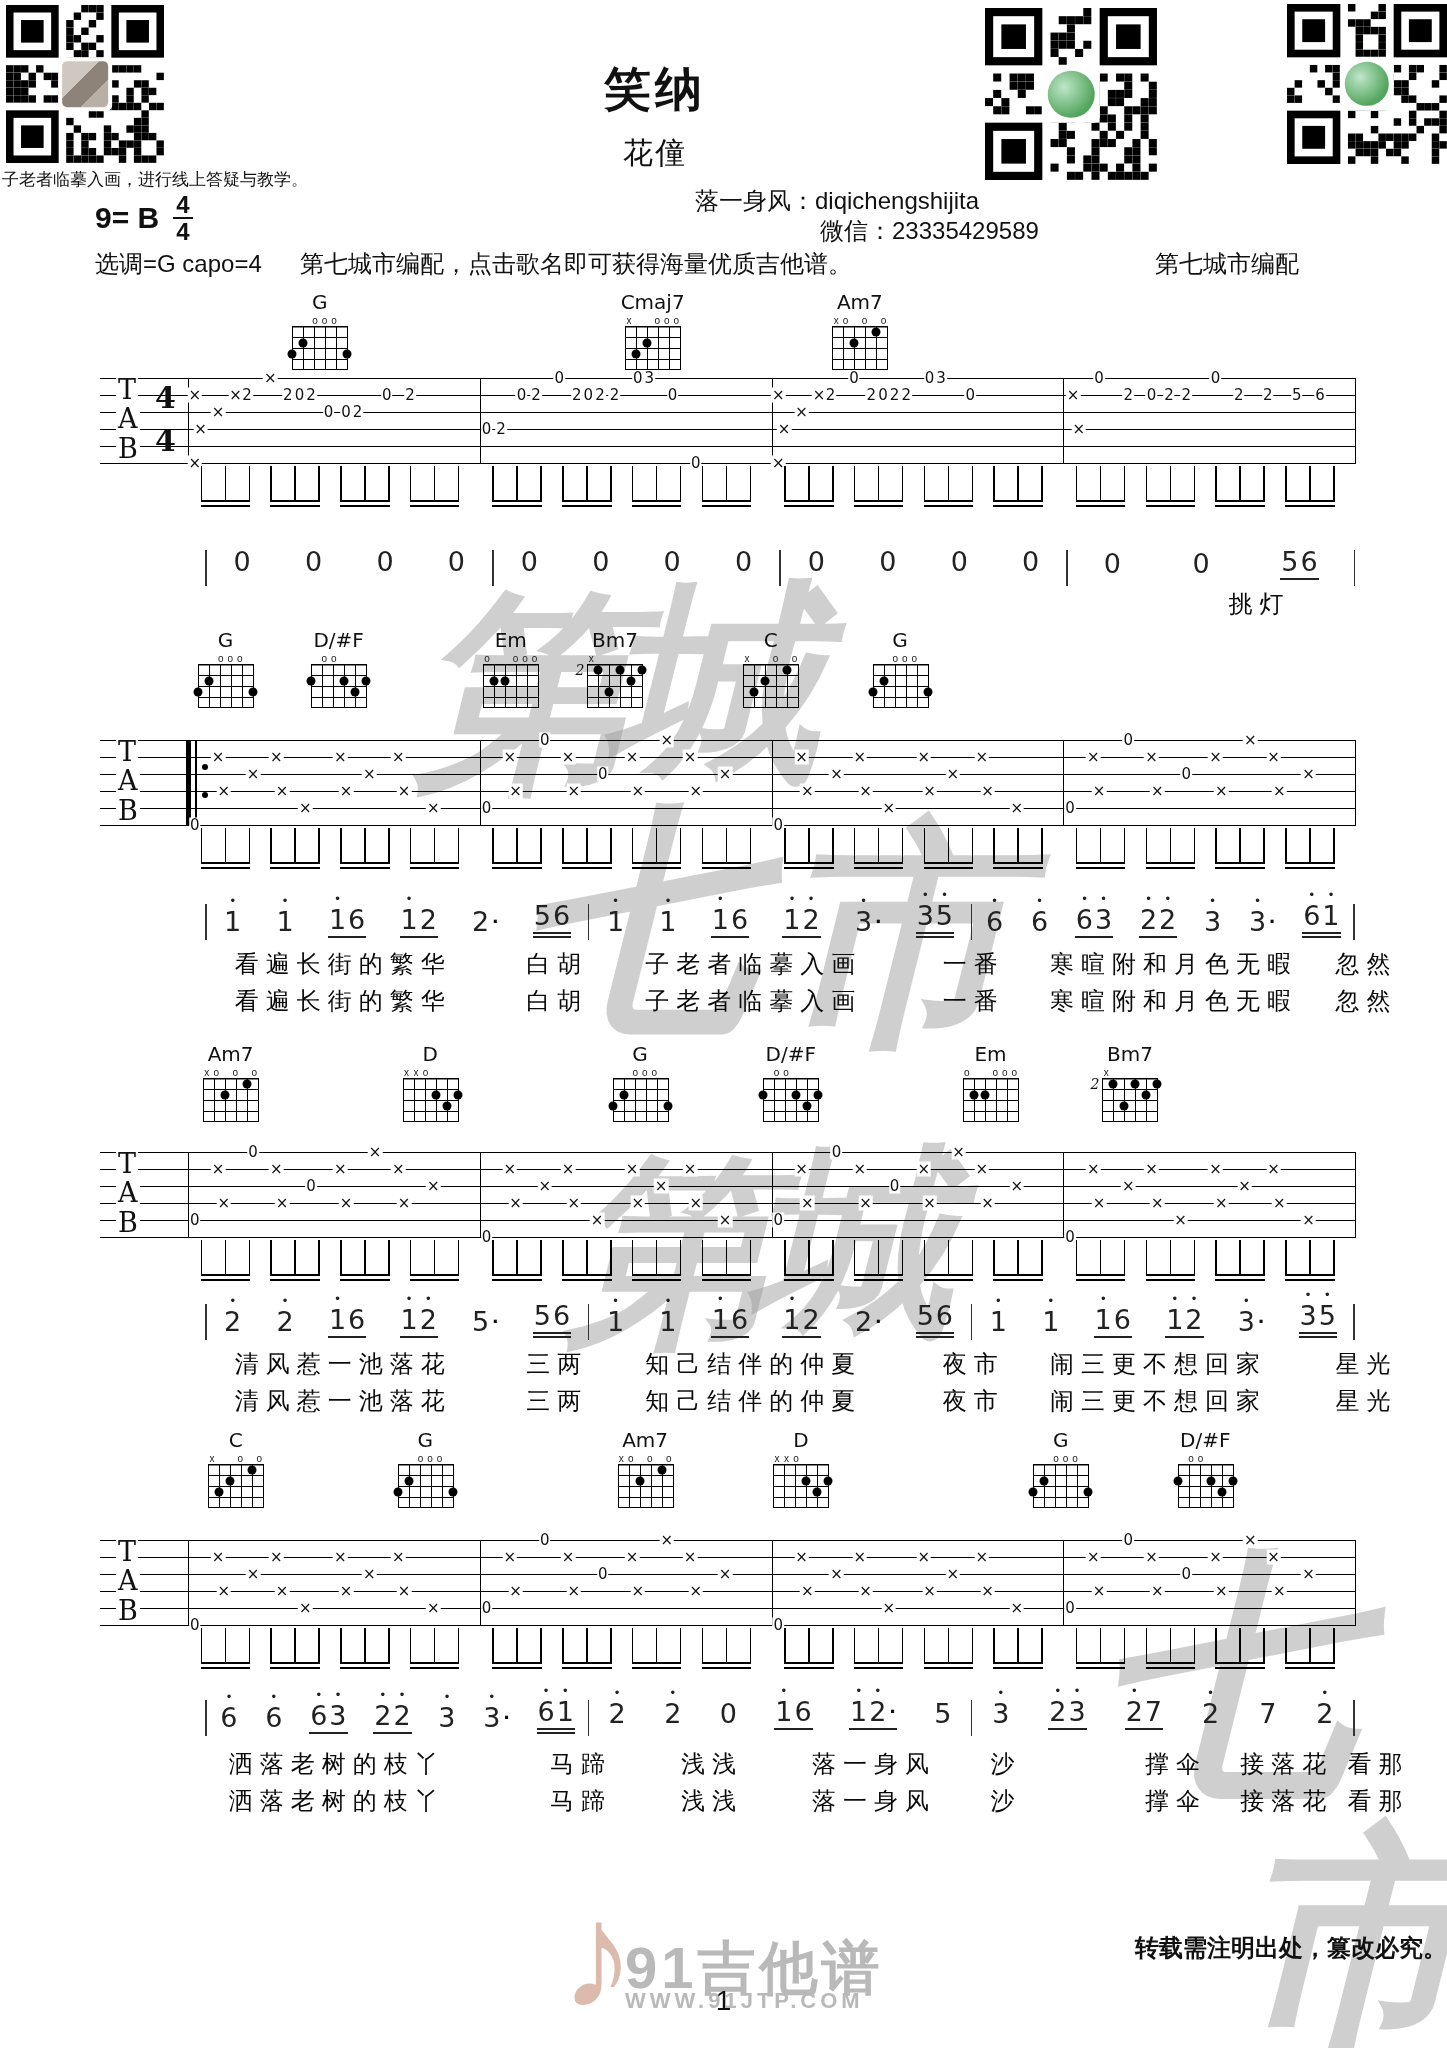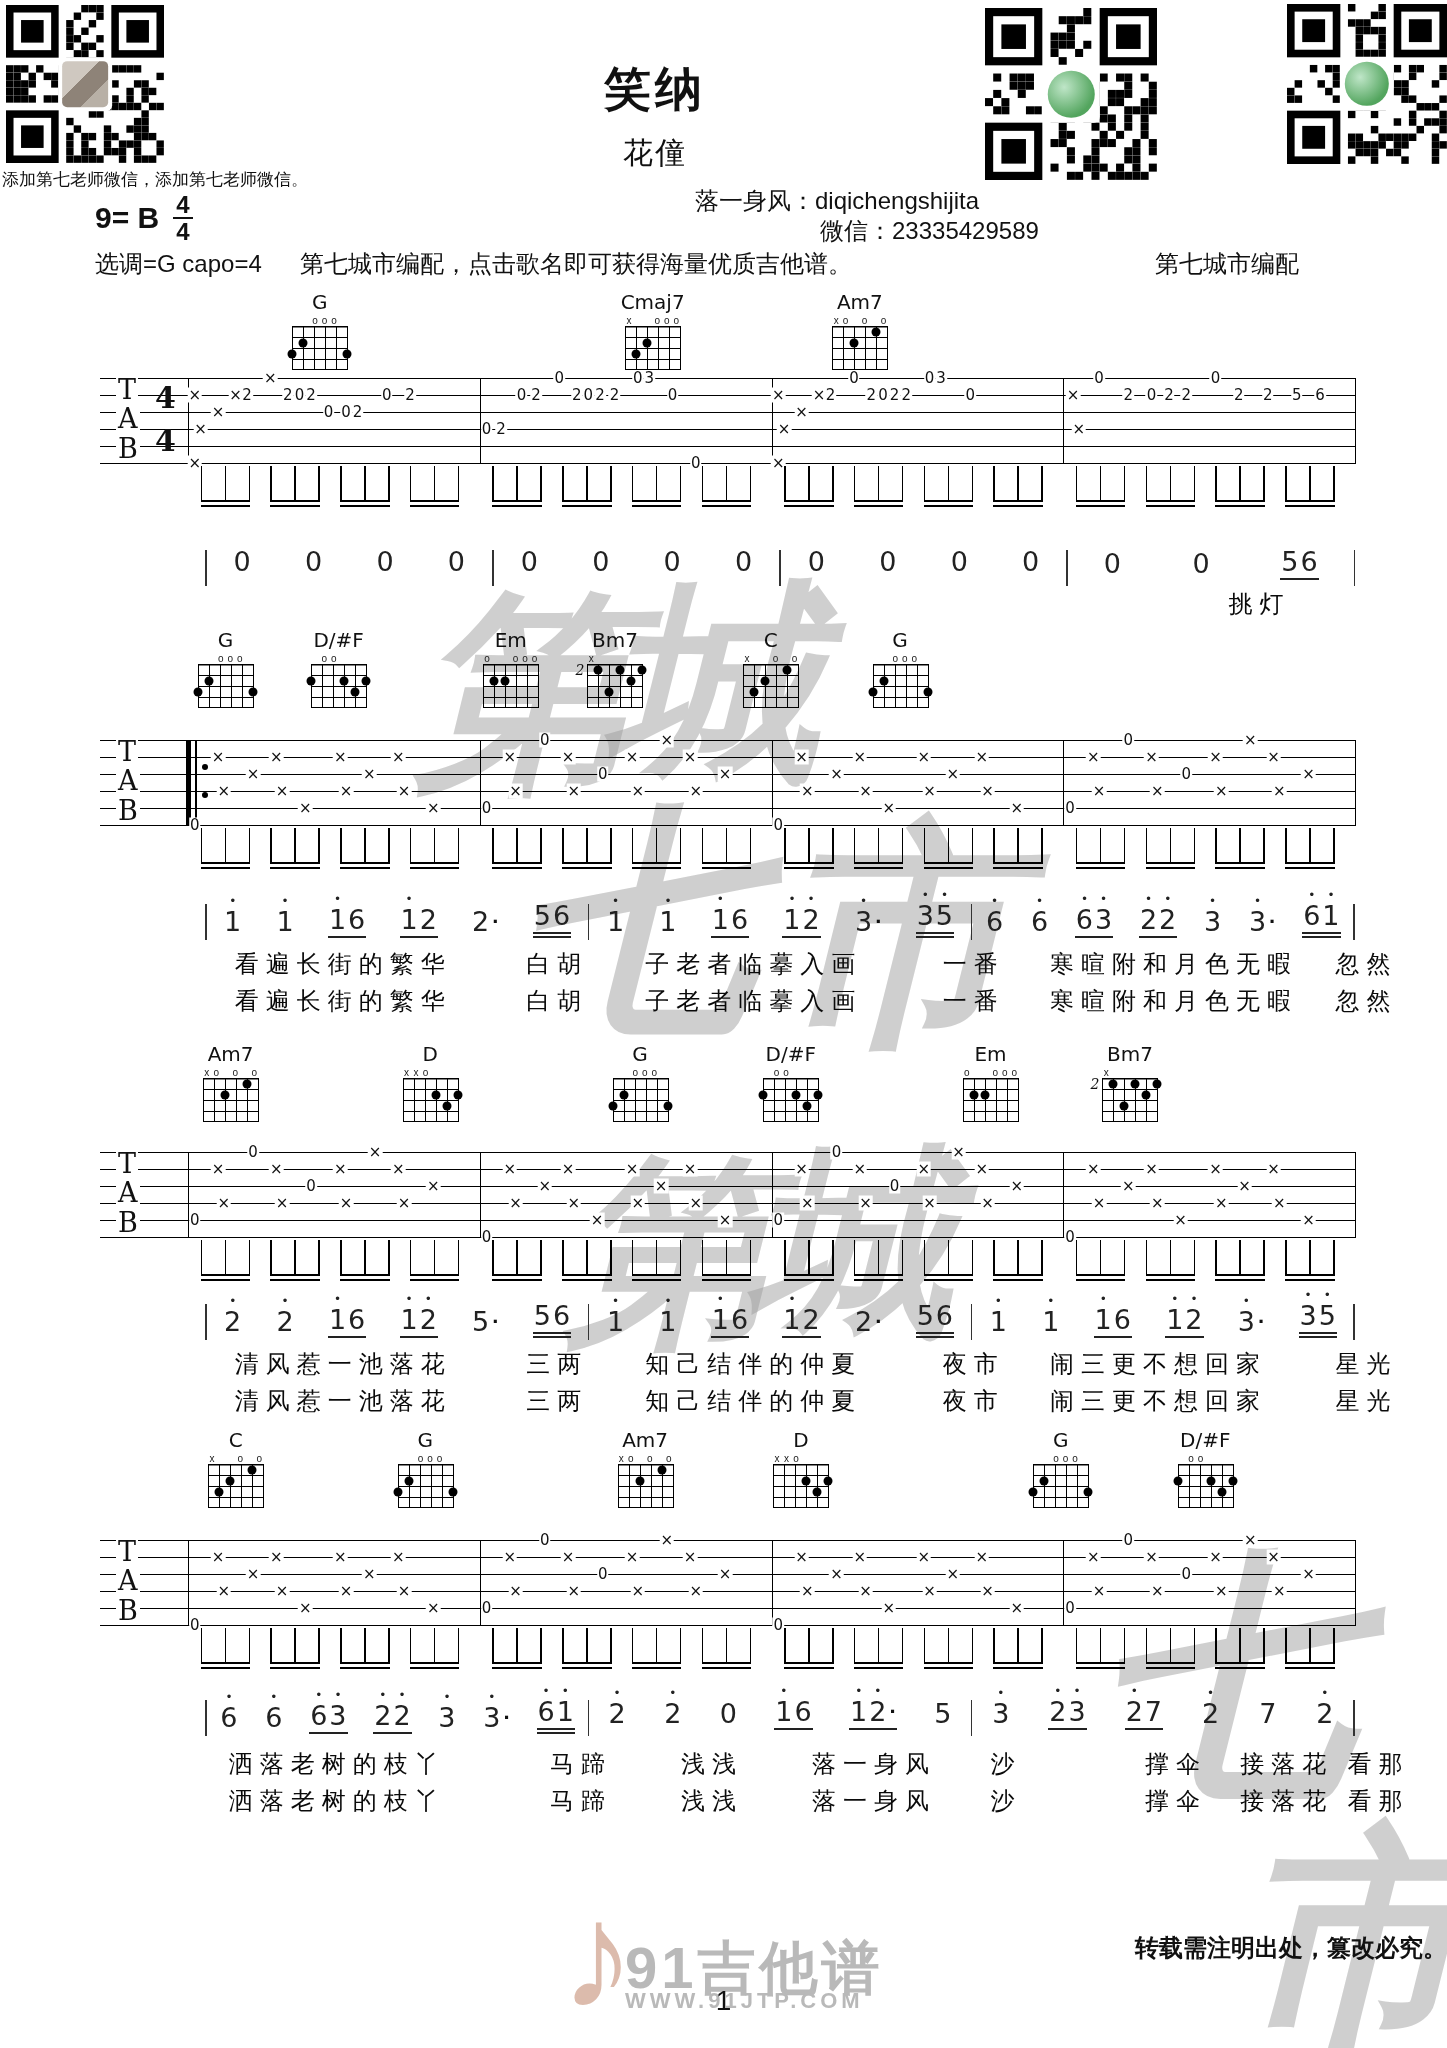--- a/index.html
+++ b/index.html
@@ -487,21 +487,21 @@
       <rect x="7.619047619047619" y="114.28571428571428" width="38.095238095238095" height="38.095238095238095" fill="#fff"></rect>
       <rect x="15.238095238095237" y="121.9047619047619" width="22.857142857142854" height="22.857142857142854" fill="#000"></rect>
     </svg>
   <div class="center-badge">
       <div class="badge-green"></div>
     </div>
 </div>
 
 <div class="title" style="left:655px;top:58px;transform:translateX(-50%);">笑纳</div>
 <div class="subtitle" style="left:655px;top:133px;transform:translateX(-50%);">花僮</div>
-<div class="small-note" style="left:2px;top:168px;">添加第七老师微信，添加第七老师微信。</div>
+<div class="small-note" style="left:2px;top:168px;">子老者临摹入画，进行线上答疑与教学。</div>
 <div class="keysig" style="left:95px;top:192px;">
   <span>9= B</span>
   <span class="frac">
     <span class="top">4</span>
     <span>4</span>
   </span>
 </div>
 <div class="hdr-right" style="left:695px;top:185px;">落一身风：diqichengshijita</div>
 <div class="hdr-right" style="left:820px;top:215px;">微信：23335429589</div>
 <div class="hdr-line" style="left:95px;top:248px;">选调=G  capo=4</div>

